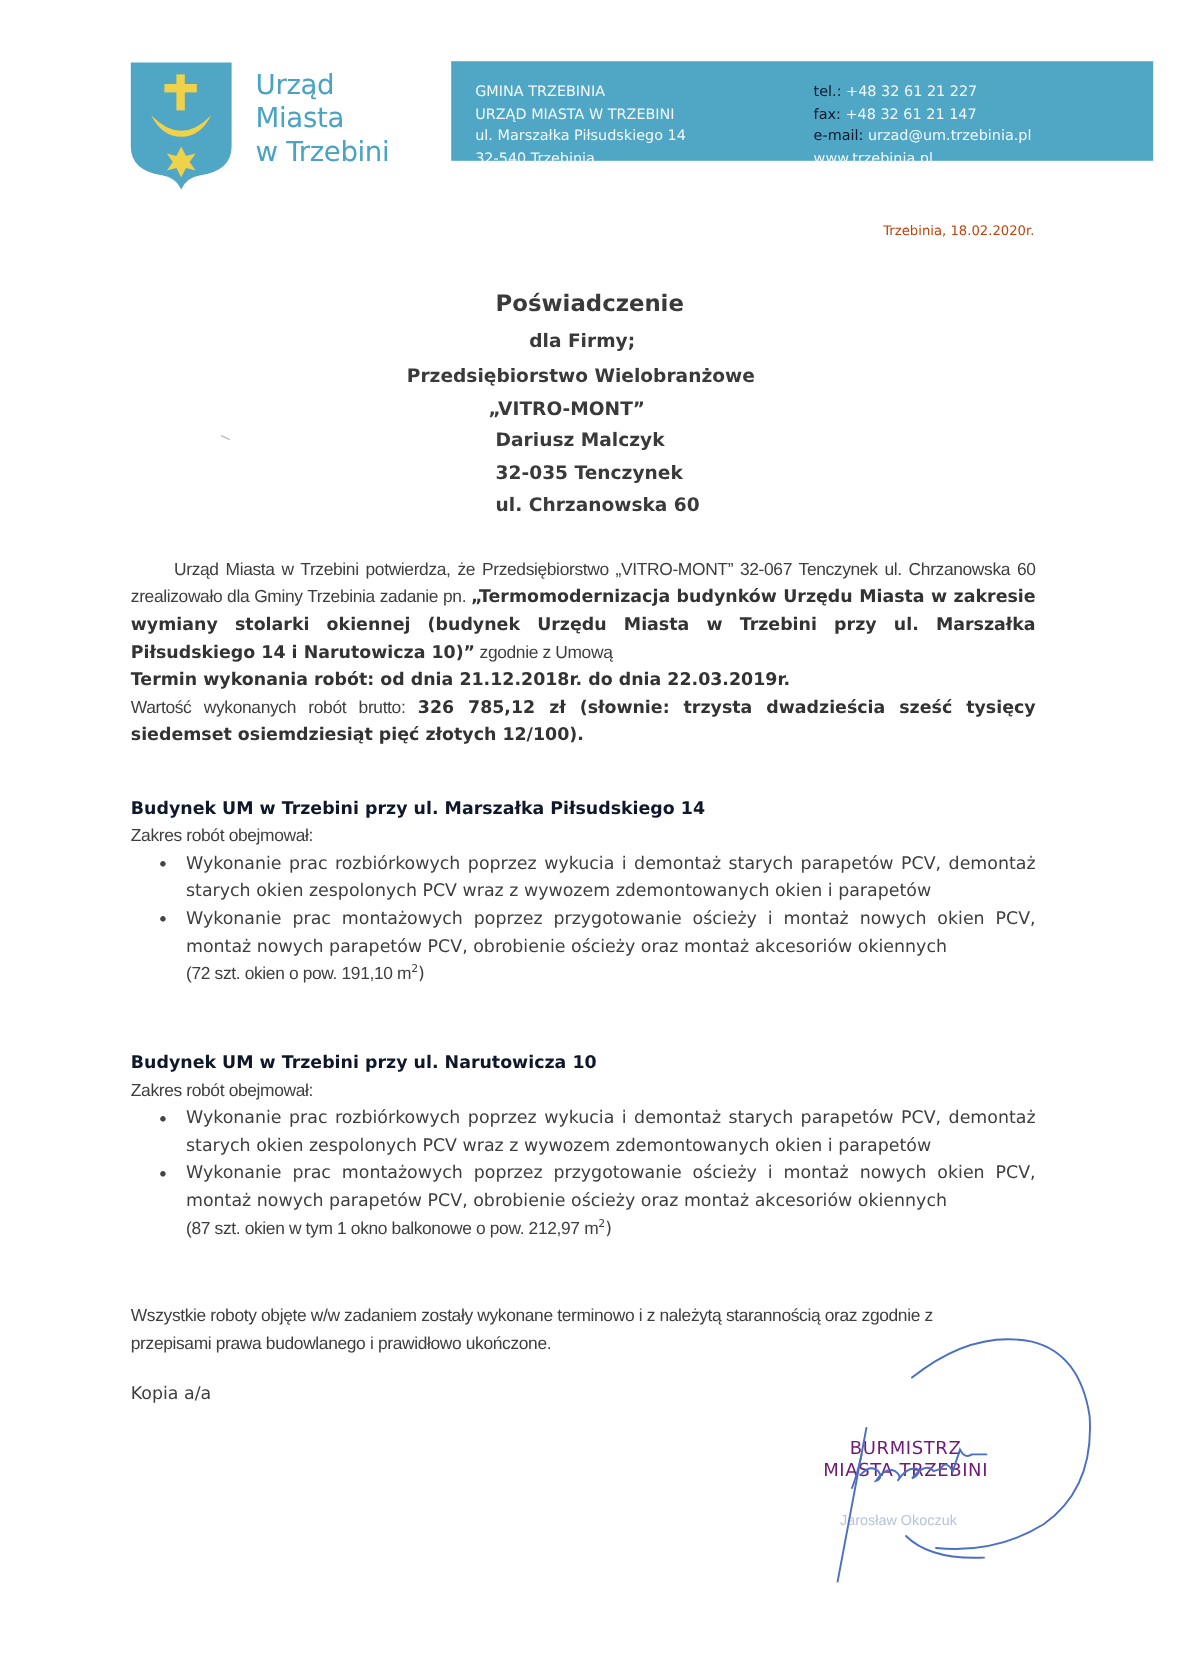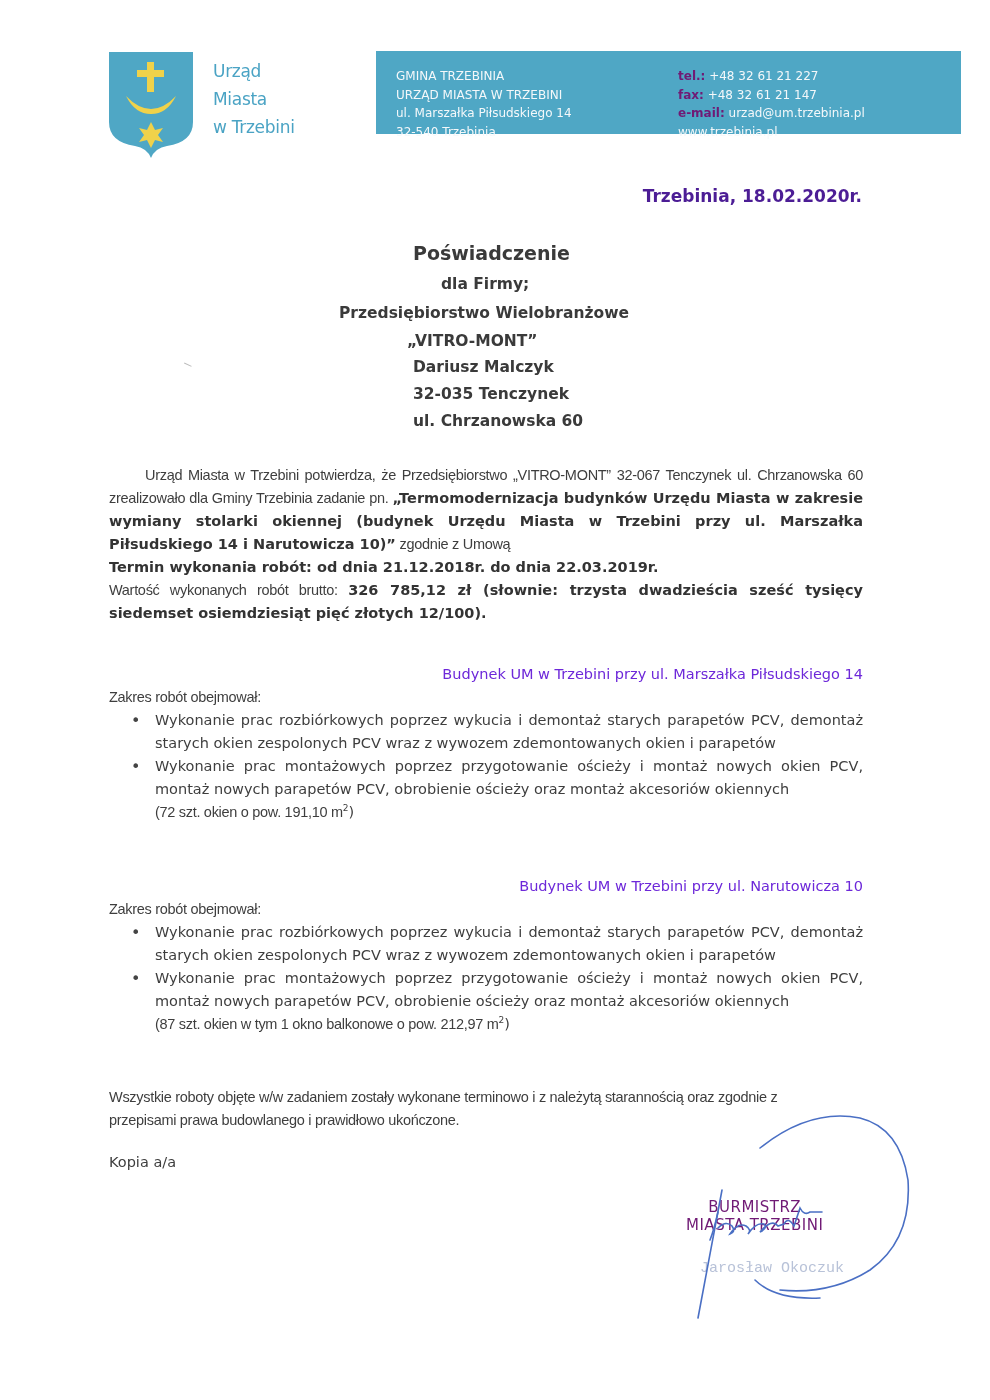--- a/index.html
+++ b/index.html
@@ -4,59 +4,59 @@
 <style>
   html, body { margin: 0; padding: 0; }
   body {
     width: 990px; height: 1400px; background: #ffffff; position: relative; overflow: hidden;
     font-family: "Liberation Sans", "DejaVu Sans", sans-serif; color: #3a3a3a;
   }
   .abs { position: absolute; }
   
   #shield { left: 107px; top: 50px; width: 88px; height: 110px; }
   .logo-text { left: 213px; top: 57px; color: #4aa3c4; font-family: "DejaVu Sans", sans-serif;
-    font-size: 17px; line-height: 28px; font-weight: 500; letter-spacing: -0.3px; }
+    font-size: 23px; line-height: 28px; font-weight: 500; letter-spacing: -0.3px; }
   .banner { left: 376px; top: 51px; width: 585px; height: 83px; background: #4fa7c5; }
   .banner .col { position: absolute; top: 16px; font-family: "DejaVu Sans", sans-serif;
     font-size: 12px; line-height: 18.5px; color: #f4f8fa; }
   .banner .col1 { left: 20px; }
   .banner .col2 { left: 302px; }
-  .banner .lbl { color: #701a75; font-weight: bold; }
+  .banner .lbl { color: #0f172a; }
   
-  .date { right: 128px; top: 186px; font-family: "DejaVu Sans", sans-serif; font-weight: bold; font-size: 17px; color: #4c1d95; }
+  .date { right: 128px; top: 186px; font-family: "DejaVu Sans", sans-serif; font-weight: normal; font-size: 11px; color: #c2410c; }
   .title-block { font-family: "DejaVu Sans", sans-serif; font-weight: bold; color: #3a3a3a; }
   .t-title { left: 413px; top: 242px; font-size: 19px; }
   .t-line { font-size: 15.5px; }
   .t1 { left: 441px; top: 275px; }
   .t2 { left: 339px; top: 304px; }
   .t3 { left: 407px; top: 332px; }
   .t4 { left: 413px; top: 358px; }
   .t5 { left: 413px; top: 385px; }
   .t6 { left: 413px; top: 412px; }
   .mark { left: 183px; top: 364px; width: 8px; height: 4px; border-top: 1px solid #bbb; transform: rotate(25deg); }
 
   .para { left: 109px; width: 754px; font-family: "DejaVu Sans", sans-serif; font-size: 14.5px; line-height: 23px; color: #3e3e3e; }
   .para b { color: #333; }
   .justify { text-align: justify; text-align-last: left; }
   .p1 { top: 464px; }
   .p1 .indent { display: inline-block; width: 36px; }
   .cond { font-family: "Liberation Sans Narrow", "Liberation Sans", sans-serif; letter-spacing: -0.3px; }
-  .sect-h { font-weight: normal; color: #6d28d9; text-align: right; }
+  .sect-h { font-weight: bold; color: #0f172a; }
   .s1 { top: 663px; }
   .s2 { top: 875px; }
   ul.bul { margin: 0; padding: 0 0 0 46px; list-style: none; }
   ul.bul li { position: relative; text-align: justify; text-align-last: left; }
   ul.bul li::before { content: "\2022"; position: absolute; left: -24px; top: 0; font-size: 16px; color: #444; }
   .final { top: 1086px; }
   .kopia { top: 1151px; }
   sup { font-size: 9px; line-height: 0; }
   
   #signature { left: 660px; top: 1100px; width: 280px; height: 240px; }
   .stamp { position: absolute; left: 686px; top: 1198px; color: #701a75; font-size: 15px; line-height: 18px; text-align: center; letter-spacing: 0.5px; font-family: "DejaVu Sans", sans-serif; }
-  .stamp-name { position: absolute; left: 700px; top: 1260px; color: #b8c2d8; font-size: 15px; font-family: Liberation Mono, monospace; }
+  .stamp-name { position: absolute; left: 700px; top: 1260px; color: #b8c2d8; font-size: 12px; font-family: Liberation Sans, sans-serif; }
 </style>
 </head>
 <body>
 
 <div class="abs" id="shield">
   <svg width="88" height="110" viewBox="0 0 88 110">
     <path d="M2 2 H86 V72 Q86 92 60 96 Q48 98 44 108 Q40 98 28 96 Q2 92 2 72 Z" fill="#4fa7c5"></path>
     <g fill="#f0d24a">
       <rect x="40" y="12" width="7" height="30"></rect>
       <rect x="30" y="20" width="27" height="7"></rect>

